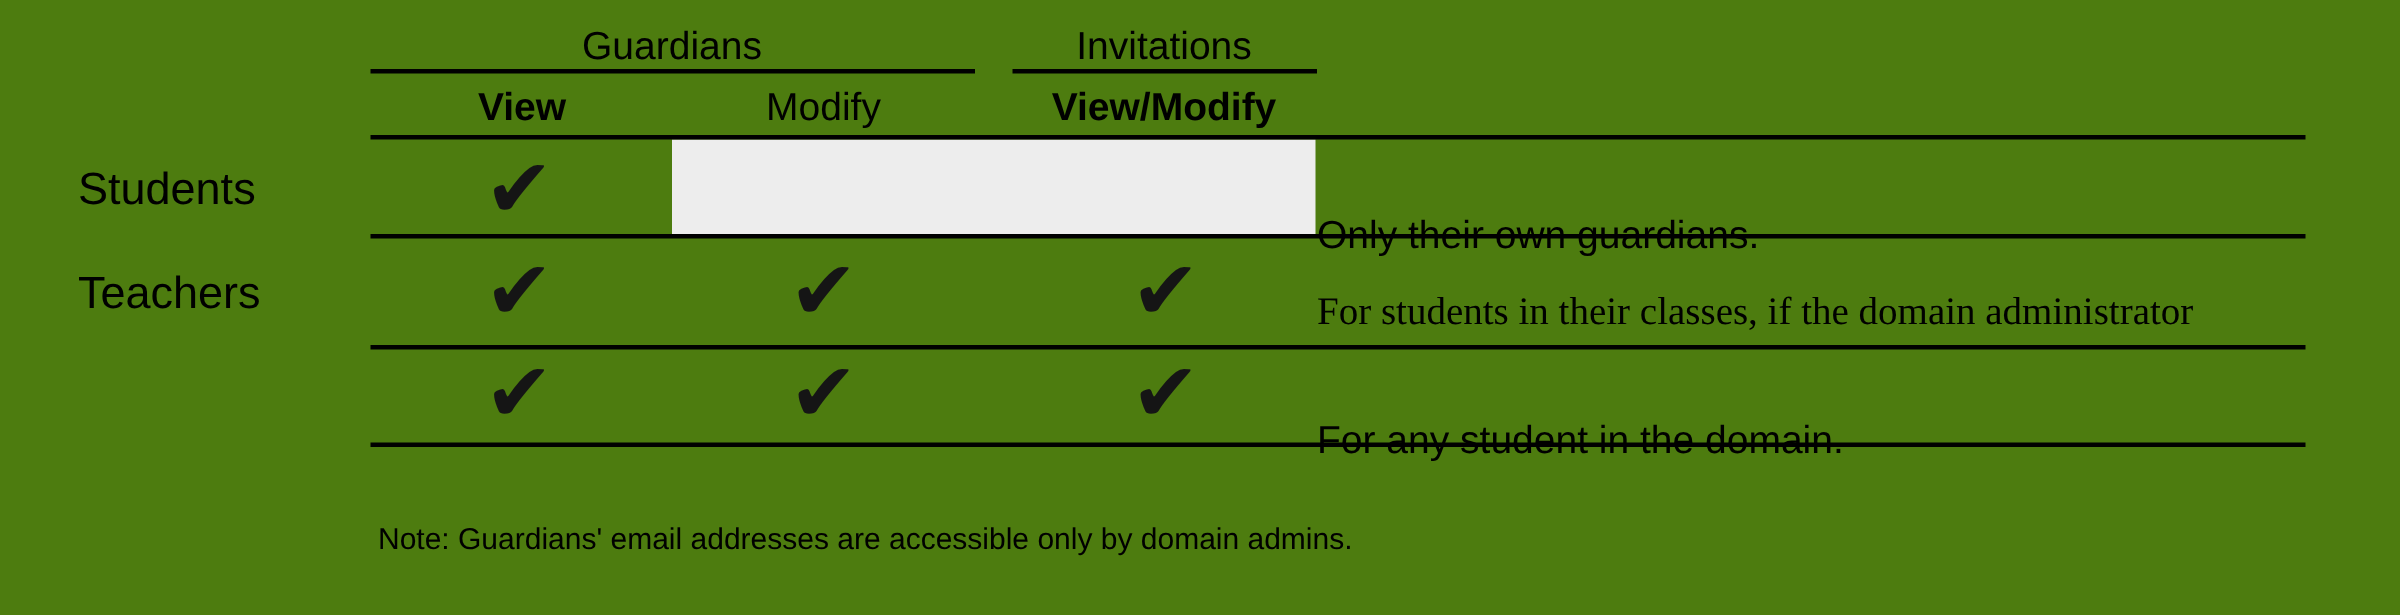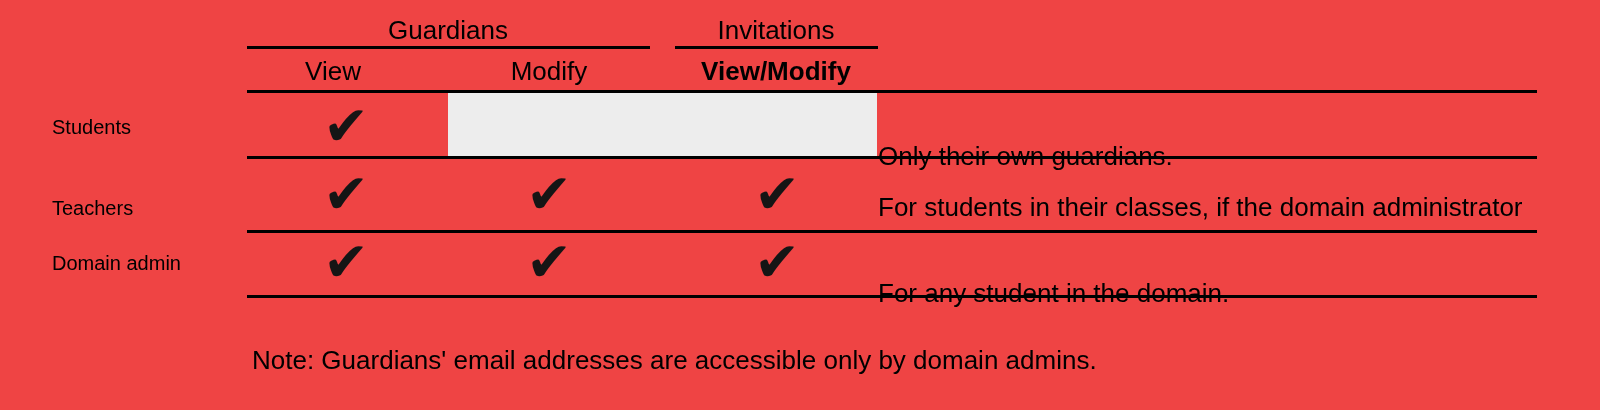--- a/index.html
+++ b/index.html
@@ -1,20 +1,20 @@
 <!DOCTYPE html>
 <html><head>
 <meta charset="utf-8">
 <style>
   html, body { margin: 0; padding: 0; background: #ffffff; }
   .canvas {
     position: relative;
     width: 1600px;
     height: 410px;
-    background: #ef4444;
+    background: #4d7c0f;
     font-family: "Liberation Sans", sans-serif;
     color: #000000;
     overflow: hidden;
   }
   .hline { position: absolute; height: 3px; background: #000000; }
   .line-guardians   { left: 247px; top: 46px;  width: 403px; }
   .line-invitations { left: 675px; top: 46px;  width: 203px; }
   .line-full        { left: 247px; width: 1290px; }
   .line-header { top: 90px; }
   .line-row1   { top: 156px; }
@@ -28,32 +28,32 @@
   }
   .ctext {
     position: absolute;
     transform: translateX(-50%);
     font-size: 26px;
     line-height: 30px;
     white-space: nowrap;
   }
   .group-guardians   { left: 448px; top: 15px; }
   .group-invitations { left: 776px; top: 15px; }
-  .sub-view        { left: 333px; top: 56px; }
+  .sub-view        { left: 348px; top: 56px; font-weight: bold; }
   .sub-modify      { left: 549px; top: 56px; text-align: right; }
   .sub-viewmodify  { left: 776px; top: 56px; font-weight: bold; }
   .row-label {
     position: absolute;
     left: 52px;
-    font-size: 20px;
+    font-size: 30px;
     line-height: 30px;
     white-space: nowrap;
   }
   .row-label-1 { top: 112px; }
-  .row-label-2 { top: 181px; margin-top: 12px; }
+  .row-label-2 { top: 181px; }
   .row-label-3 { top: 248px; }
   .check {
     position: absolute;
     transform: translate(-50%, -50%);
     font-family: "DejaVu Sans", sans-serif;
     font-size: 55px;
     line-height: 55px;
     color: #151515;
   }
   .chk-r1-view { left: 346px; top: 126px; }
@@ -65,27 +65,27 @@
   .chk-r3-vm   { left: 777px; top: 262px; }
   .note {
     position: absolute;
     left: 878px;
     font-size: 26px;
     line-height: 31px;
     margin-top: 29px;
   }
   .note span { display: block; white-space: nowrap; }
   .note-1 { top: 112px; }
-  .note-2 { top: 163px; }
+  .note-2 { top: 163px; font-family: Liberation Serif, serif; }
   .note-3 { top: 249px; }
   .footnote {
     position: absolute;
     left: 252px;
     top: 345px;
-    font-size: 26px;
+    font-size: 20px;
     line-height: 30px;
     white-space: nowrap;
   }
 </style>
 </head>
 <body>
 
 <div class="canvas">
 
   <div class="ctext group-guardians">Guardians</div>
@@ -100,21 +100,20 @@
 
   <div class="disabled-region"></div>
 
   <div class="hline line-full line-header"></div>
   <div class="hline line-full line-row1"></div>
   <div class="hline line-full line-row2"></div>
   <div class="hline line-full line-row3"></div>
 
   <div class="row-label row-label-1">Students</div>
   <div class="row-label row-label-2">Teachers</div>
-  <div class="row-label row-label-3">Domain admin</div>
 
   <span class="check chk-r1-view">✔</span>
 
   <span class="check chk-r2-view">✔</span>
   <span class="check chk-r2-mod">✔</span>
   <span class="check chk-r2-vm">✔</span>
 
   <span class="check chk-r3-view">✔</span>
   <span class="check chk-r3-mod">✔</span>
   <span class="check chk-r3-vm">✔</span>

